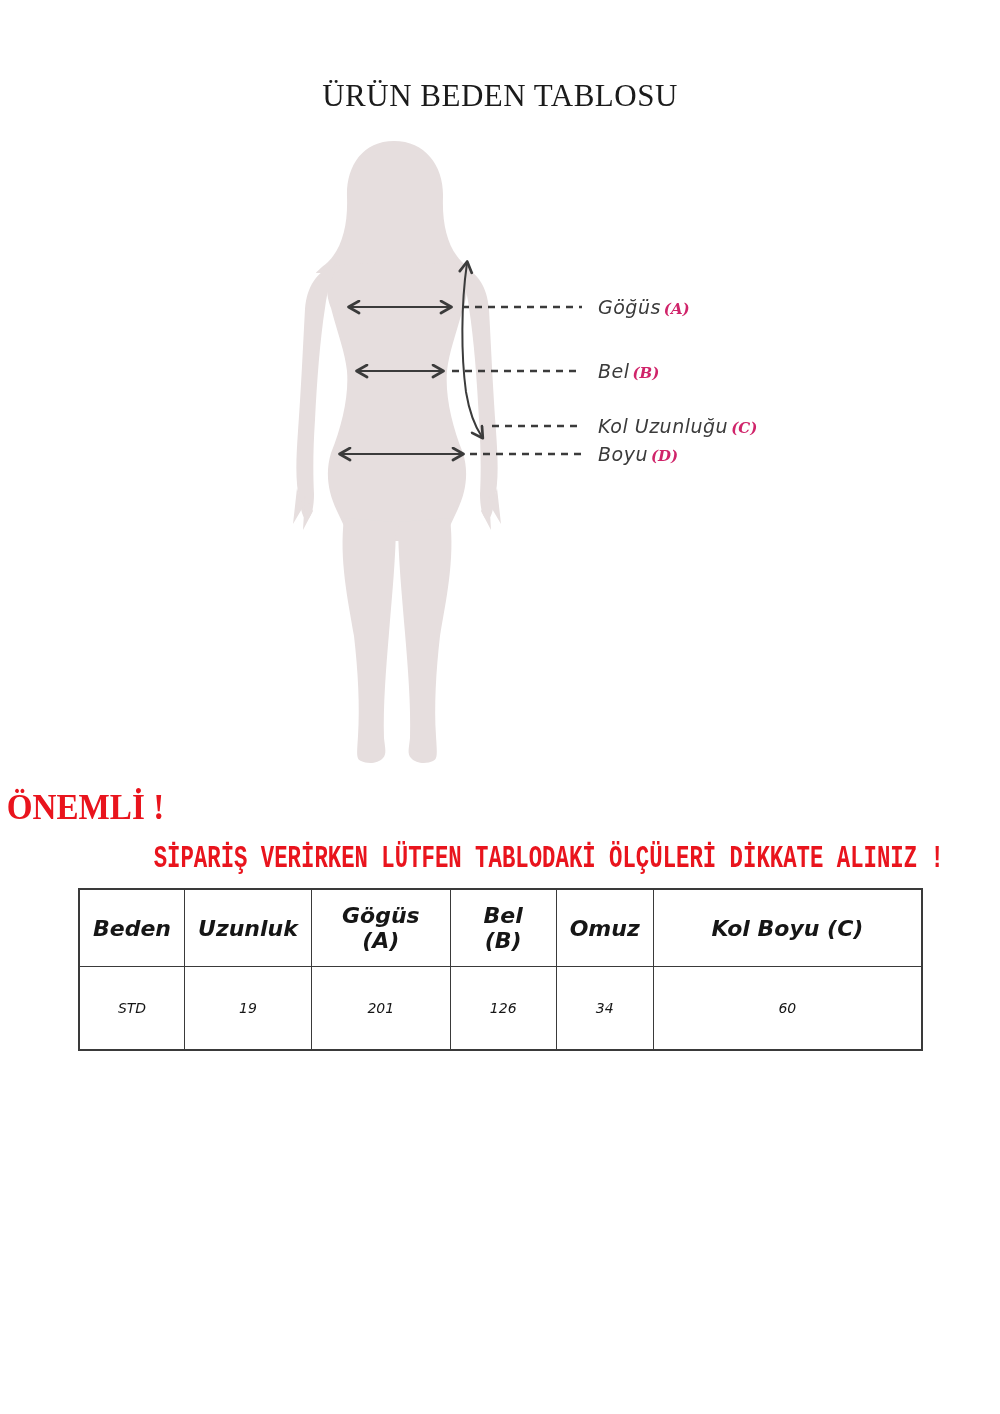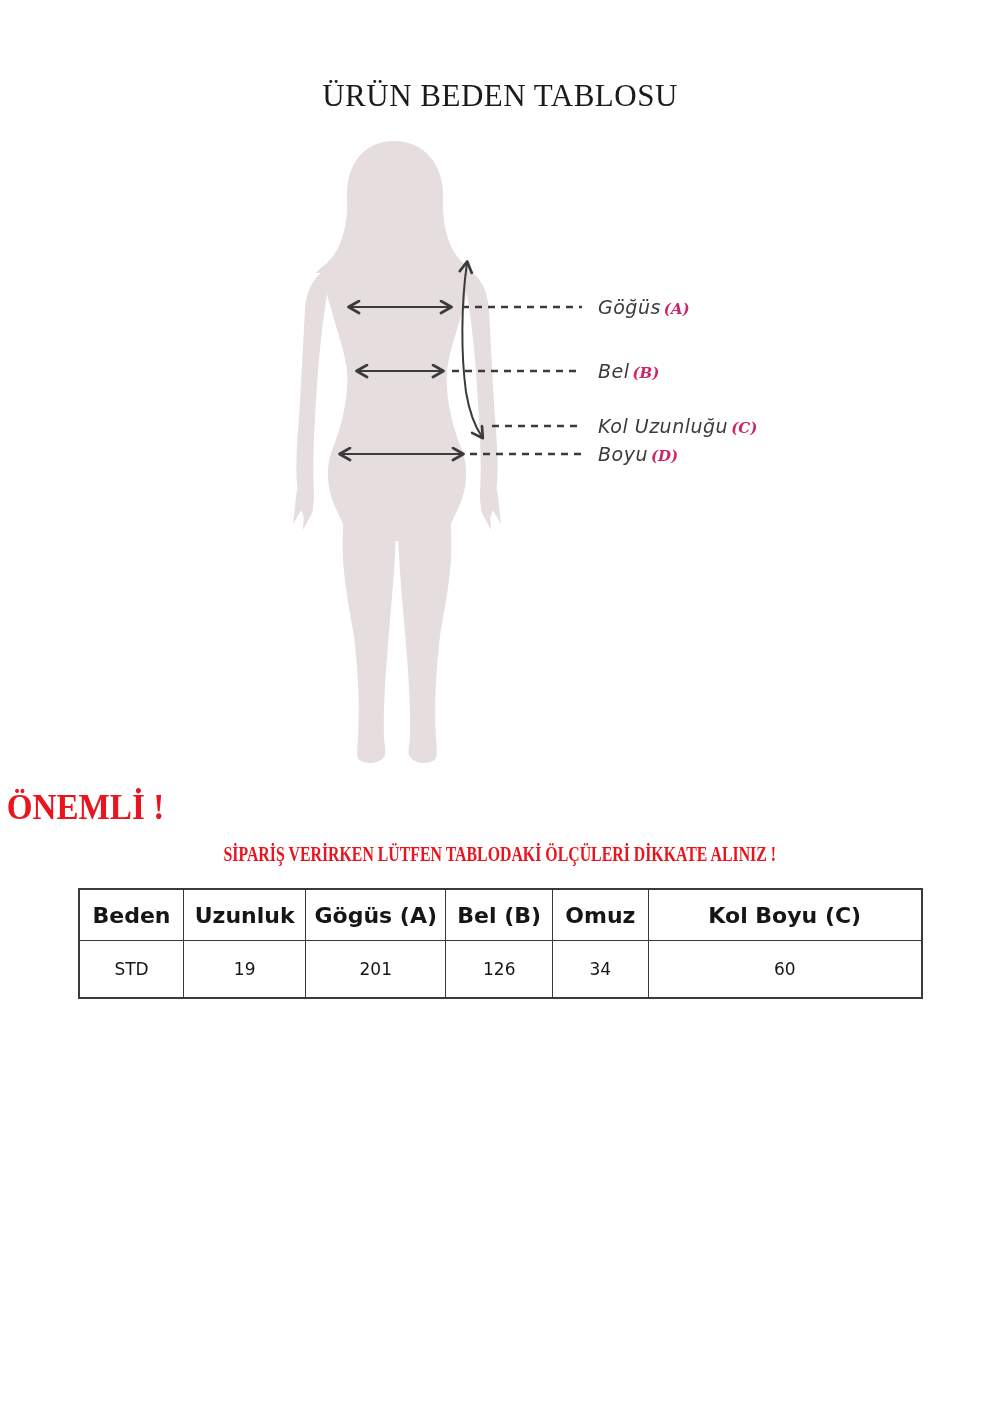--- a/index.html
+++ b/index.html
@@ -12,29 +12,29 @@
   .mlabel{position:absolute;left:598px;height:26px;line-height:26px;white-space:nowrap;
           font-family:"DejaVu Sans","Liberation Sans",sans-serif;
           font-size:19px;letter-spacing:0.5px;color:#3b3b3b;font-style:italic;}
   .mletter{font-family:"DejaVu Serif","Liberation Serif",serif;font-weight:bold;
            font-size:15px;color:#d0246a;margin-left:3px;letter-spacing:0;}
   .onemli{position:absolute;top:786px;left:0;width:100%;text-align:left;
           font-family:"Liberation Serif","DejaVu Serif",serif;font-weight:bold;
           font-size:36px;color:#e9141d;}
   .onemli .squeeze{display:inline-block;transform:scaleX(0.92);transform-origin:50% 50%;white-space:nowrap;}
   .warning{position:absolute;top:841px;left:0;width:100%;text-align:center;
-           font-family:Liberation Serif, serif;font-weight:bold;
-           font-size:22px;color:#e9141d;}
+           font-family:Liberation Mono, monospace;font-weight:bold;
+           font-size:31px;color:#e9141d;}
   .warning .squeeze{display:inline-block;transform:scaleX(0.72);transform-origin:50% 50%;white-space:nowrap;}
   .size-table{position:absolute;left:78px;top:888px;width:845px;border-collapse:collapse;
               background:#fff;border:2px solid #3a3a3a;color:#161616;
               font-family:"DejaVu Sans","Liberation Sans",sans-serif;}
-  .size-table th,.size-table td{border:1.5px solid #3a3a3a;text-align:center;padding:0;}
+  .size-table th,.size-table td{border:1.5px solid #3a3a3a;text-align:center;padding:13px;font-style:italic;}
   .size-table th{height:50px;font-size:22px;font-weight:bold;}
-  .size-table td{height:56px;font-size:17px;font-weight:normal;}
+  .size-table td{height:56px;font-size:14px;font-weight:normal;}
 </style>
 </head>
 <body>
 
 <div class="page">
 
   <h1 class="title">ÜRÜN BEDEN TABLOSU</h1>
 
   <svg class="figure-svg" viewBox="270 135 330 650" xmlns="http://www.w3.org/2000/svg">
     <defs>

